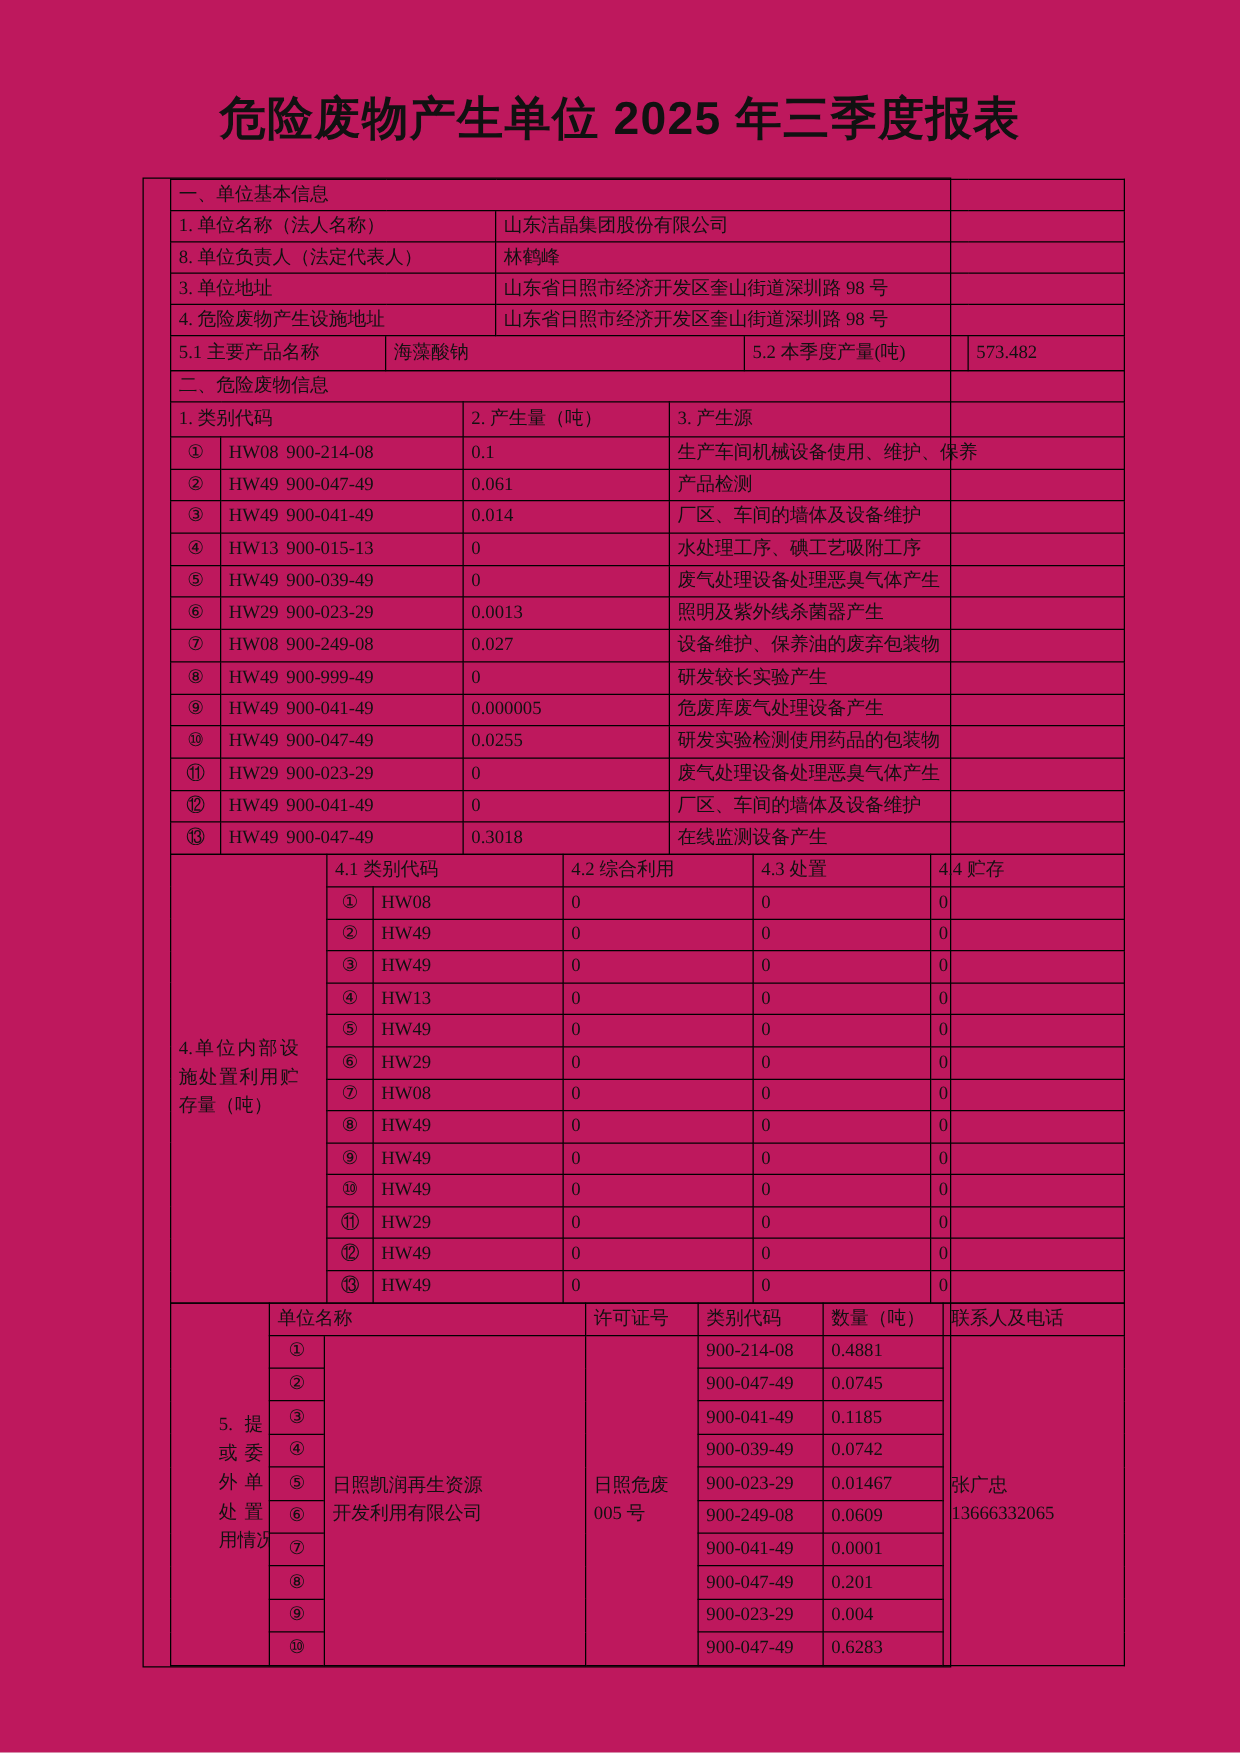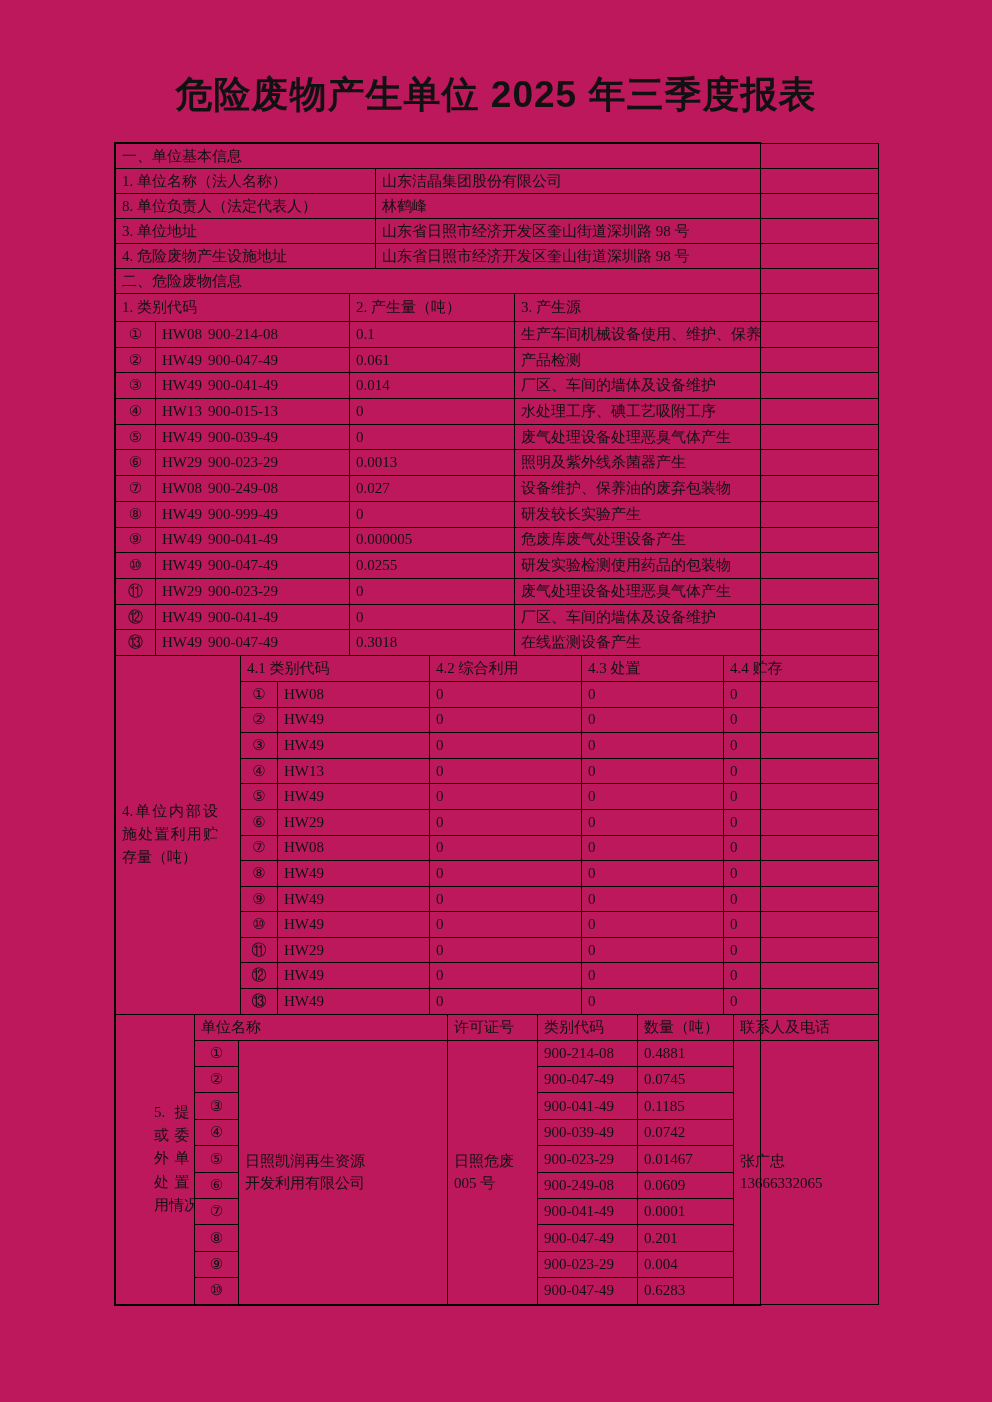--- a/index.html
+++ b/index.html
@@ -2,21 +2,21 @@
 <html><head>
 <meta charset="utf-8">
 <style>
   html,body{margin:0;padding:0;background:#e9e9e9;}
   .page{position:relative;width:992px;height:1402px;background:#be185d;margin:0 auto;
         font-family:"Liberation Serif","DejaVu Serif",serif;color:#111;}
   .title{position:absolute;top:70px;left:0;width:100%;text-align:center;
          font-family:"Liberation Sans","DejaVu Sans",sans-serif;
          font-weight:bold;font-size:37px;letter-spacing:1px;margin:0;}
   .report{position:absolute;left:114px;top:142px;width:647px;border:1px solid #000;
-          box-sizing:border-box;}
+          box-sizing:border-box;padding-left:21px;}
   table{border-collapse:collapse;table-layout:fixed;width:763px;}
   table+table{margin-top:-1px;}
   td{border:1px solid #000;font-size:15px;line-height:1.25;padding:0 6px;
      overflow:hidden;vertical-align:middle;white-space:nowrap;}
   .h25{height:25px;} .h28{height:28px;} .h257{height:25.7px;}
   .h256{height:25.6px;} .h26{height:26px;} .h264{height:26.4px;}
   .num{text-align:center;padding:0 2px;font-size:15px;}
   .hw{display:inline-block;min-width:46px;}
   .sec-label{white-space:normal;vertical-align:middle;}
   .sec-label .inner{text-align:justify;text-justify:inter-character;line-height:1.55;}
@@ -60,20 +60,26 @@
         <tr class="h25">
           <td colspan="2">3. 单位地址</td>
           <td colspan="3">山东省日照市经济开发区奎山街道深圳路 98 号</td>
         </tr>
 
         <tr class="h25">
           <td colspan="2">4. 危险废物产生设施地址</td>
           <td colspan="3">山东省日照市经济开发区奎山街道深圳路 98 号</td>
         </tr>
 
+      <tr class="h28">
+        <td>5.1 主要产品名称</td>
+        <td colspan="2">海藻酸钠</td>
+        <td>5.2 本季度产量(吨)</td>
+        <td>573.482</td>
+      </tr>
     </tbody>
       </table>
 
     <table>
       <colgroup>
           <col style="width:40px">
           <col style="width:194px">
           <col style="width:165px">
           <col style="width:364px">
         </colgroup>

